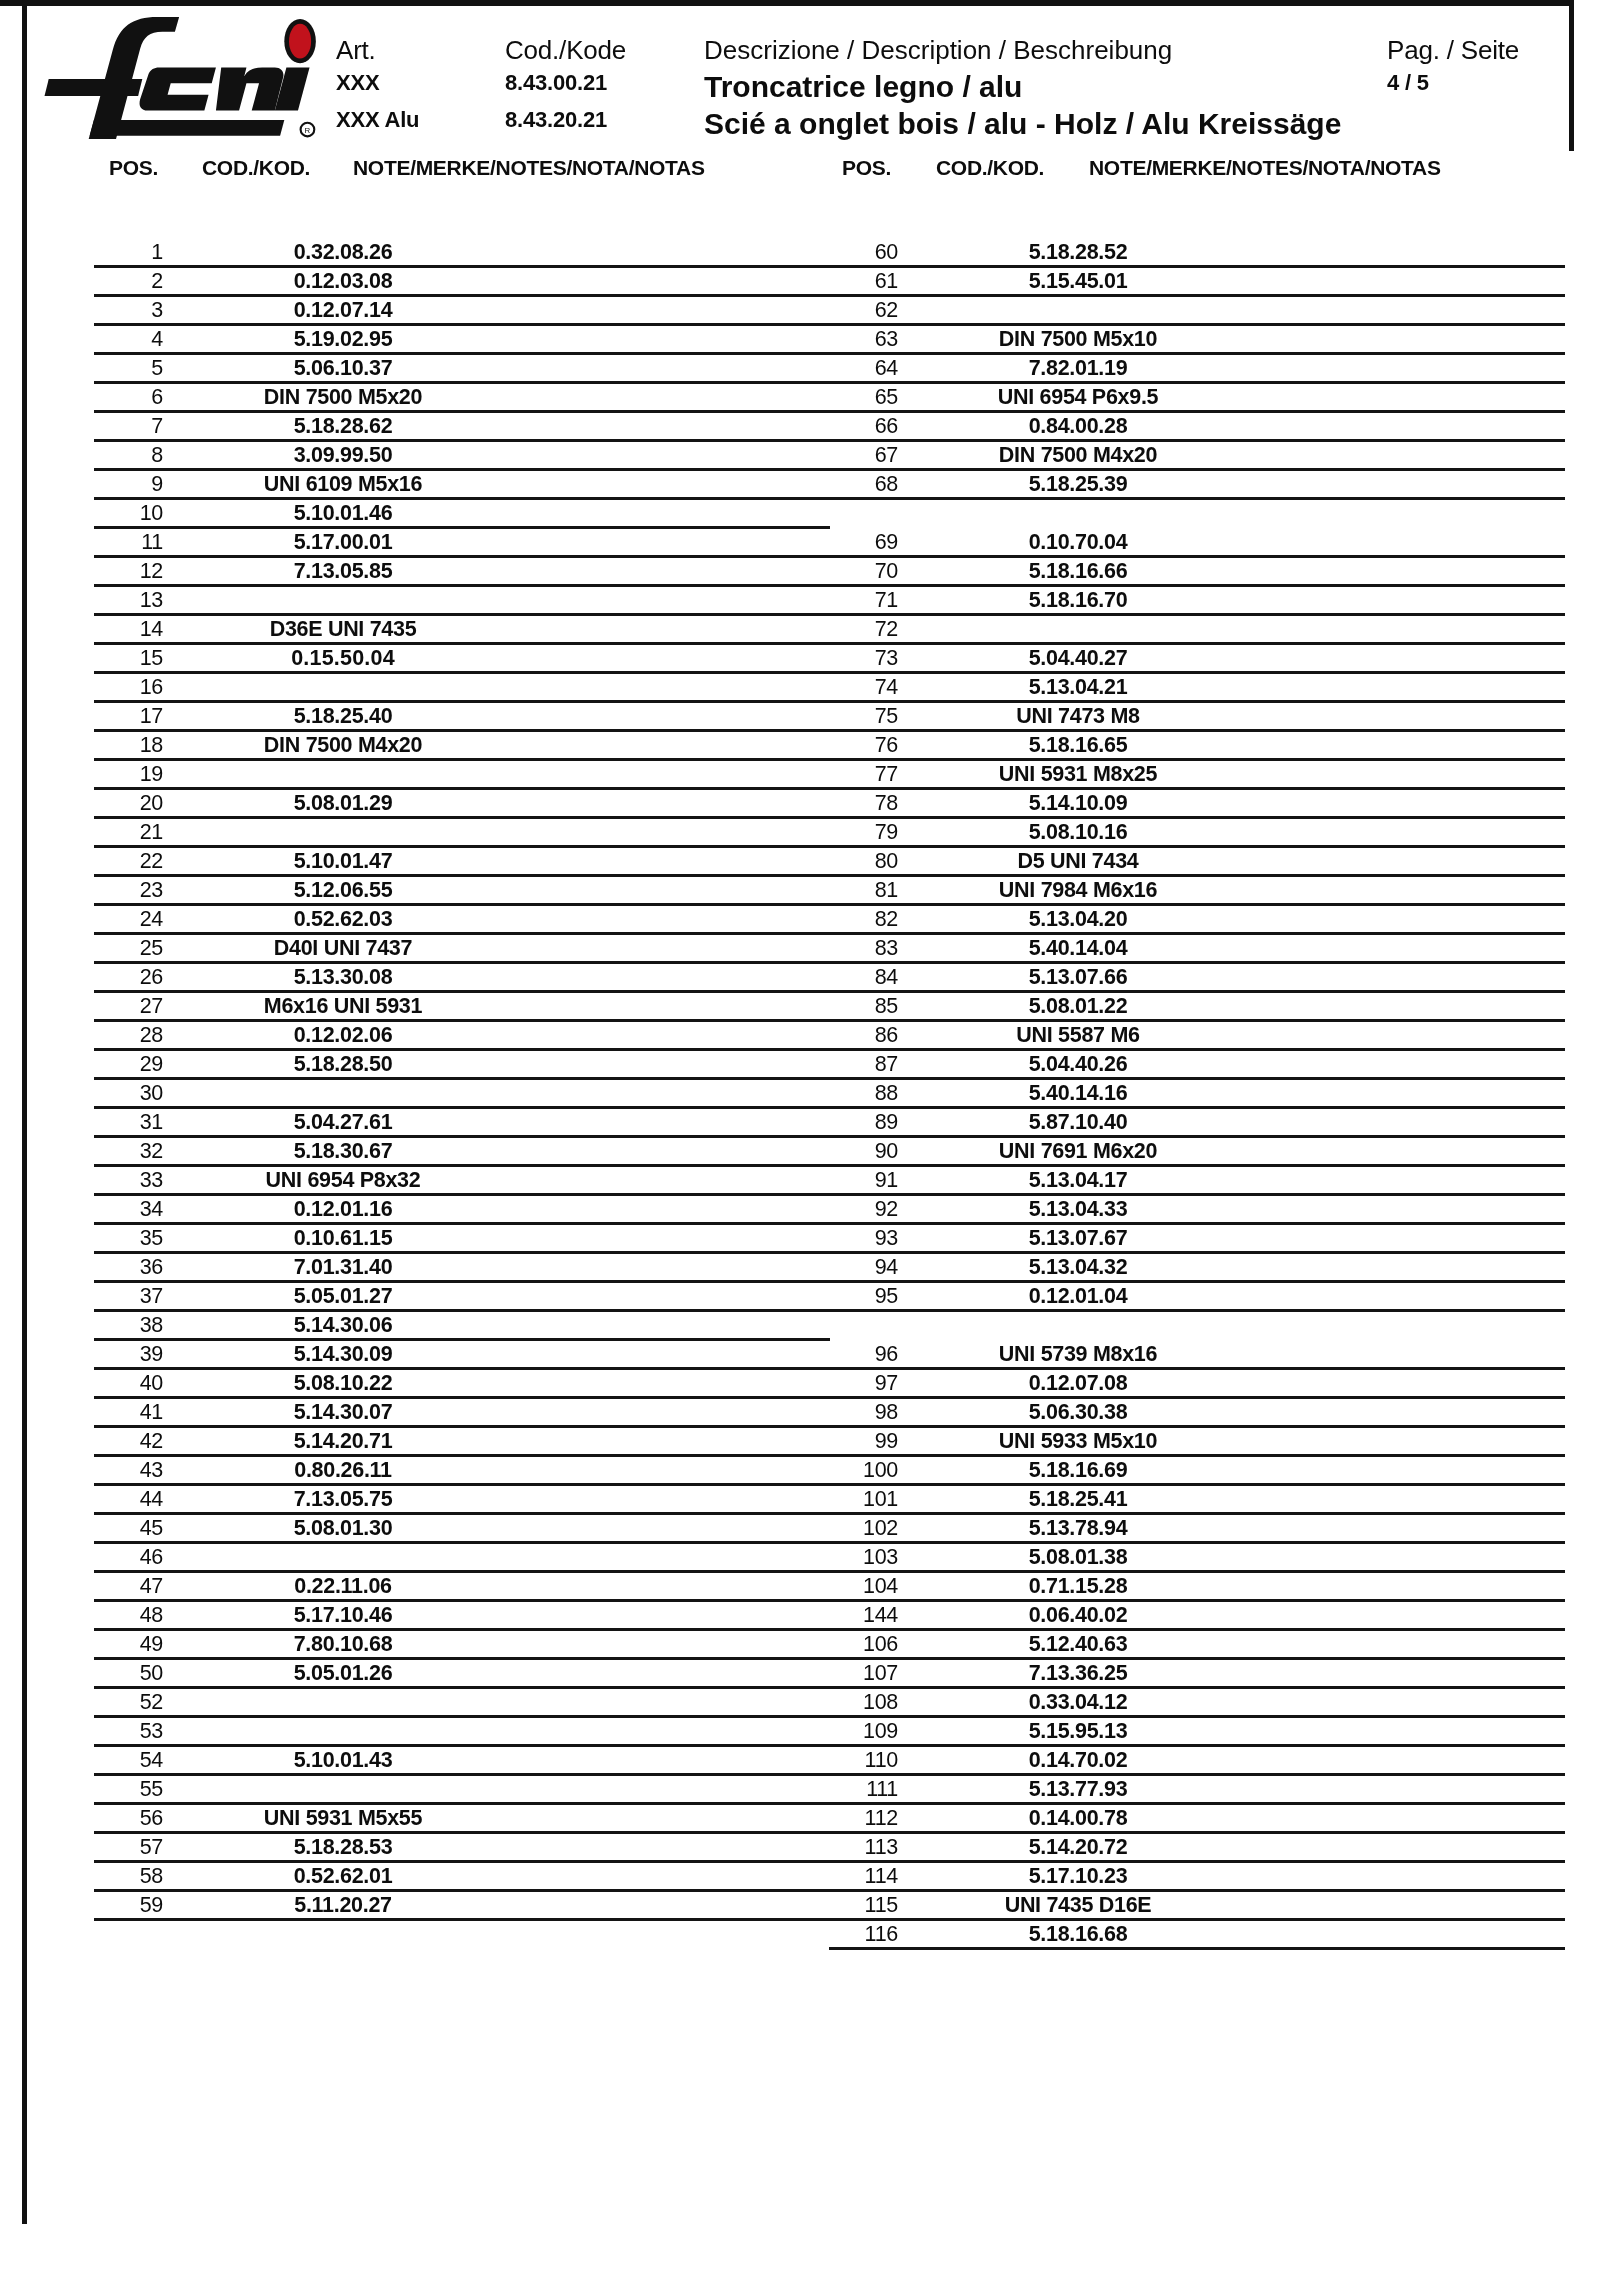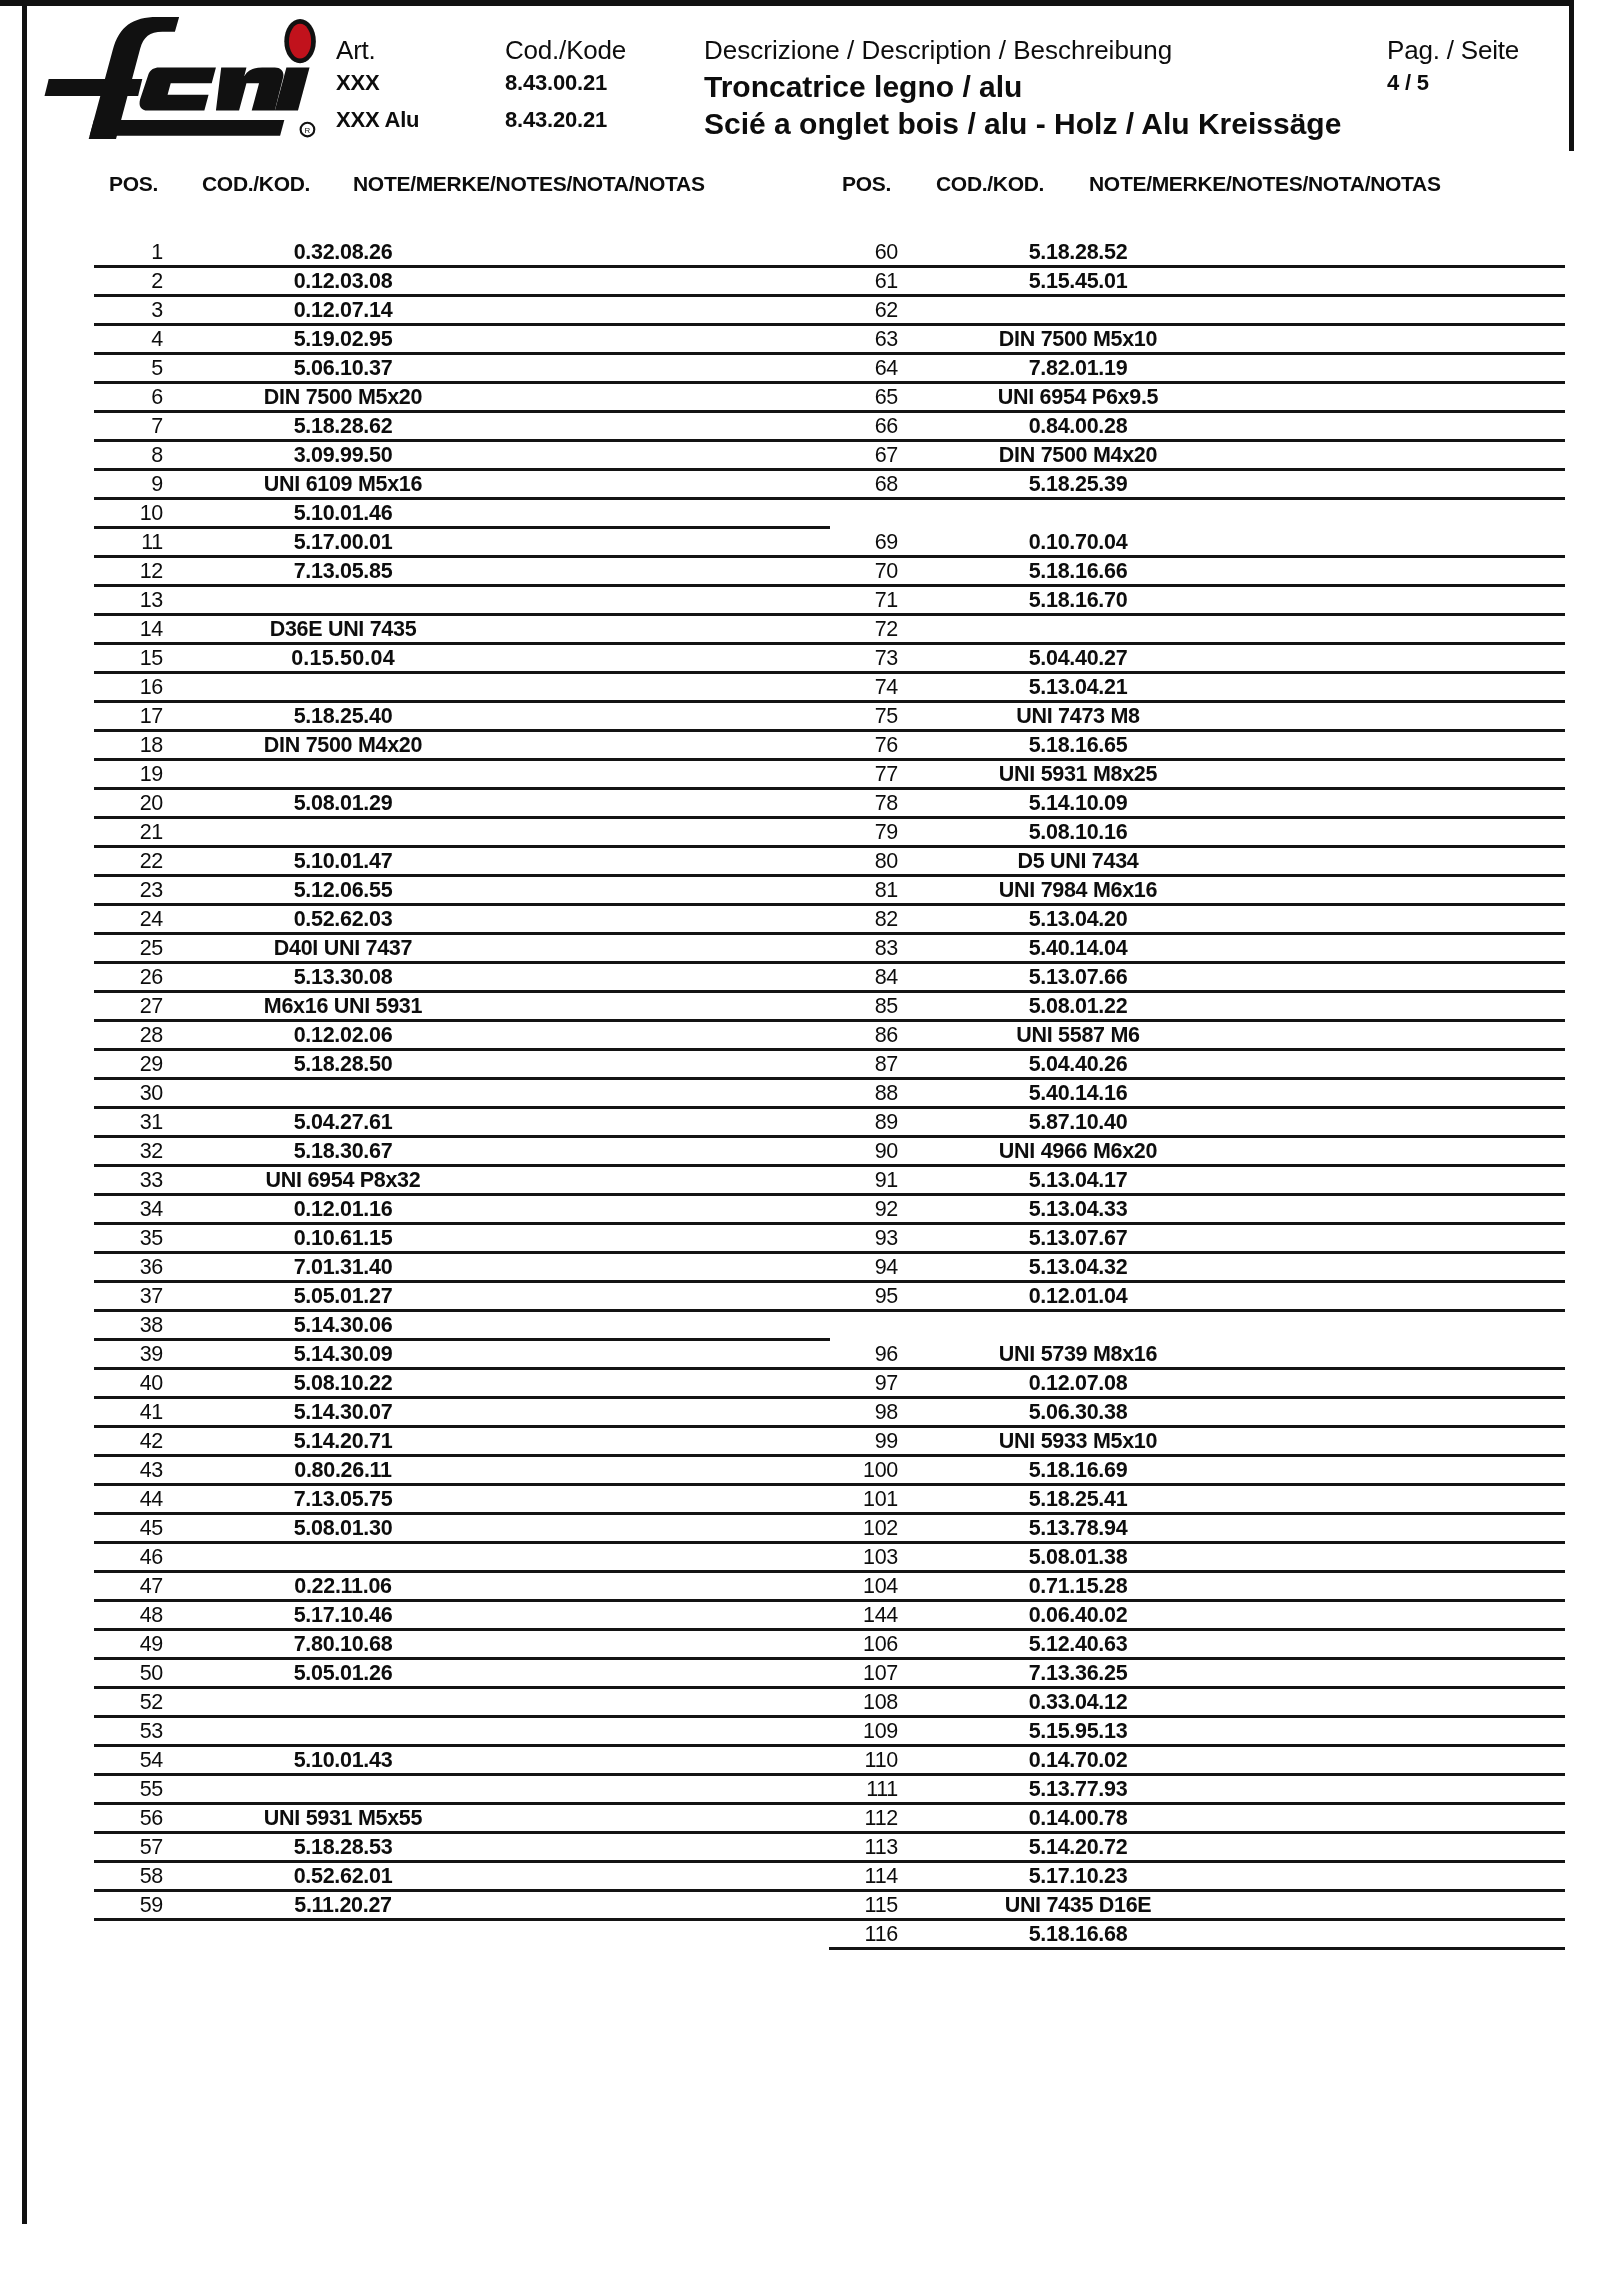--- a/index.html
+++ b/index.html
@@ -90,21 +90,21 @@
   .col-pag   { left: 1387px; }
 
   .row-r1 { top: 29px; }
   .row-r2 { top: 64px; }
   .row-r3 { top: 101px; text-align: center; }
 
   
   #colheads {
     position: absolute;
     left: 0;
-    top: 172px;
+    top: 156px;
     width: 1516px;
     height: 24px;
   }
   .ch {
     position: absolute;
     font-size: 21px;
     font-weight: 700;
     letter-spacing: -0.3px;
     white-space: nowrap;
   }
@@ -587,21 +587,21 @@
         <div class="prow">
           <div class="pos">88</div>
           <div class="cod">5.40.14.16</div>
         </div>
         <div class="prow">
           <div class="pos">89</div>
           <div class="cod">5.87.10.40</div>
         </div>
         <div class="prow">
           <div class="pos">90</div>
-          <div class="cod">UNI 4966 M6x20</div>
+          <div class="cod">UNI 7691 M6x20</div>
         </div>
         <div class="prow">
           <div class="pos">91</div>
           <div class="cod">5.13.04.17</div>
         </div>
         <div class="prow">
           <div class="pos">92</div>
           <div class="cod">5.13.04.33</div>
         </div>
         <div class="prow">

